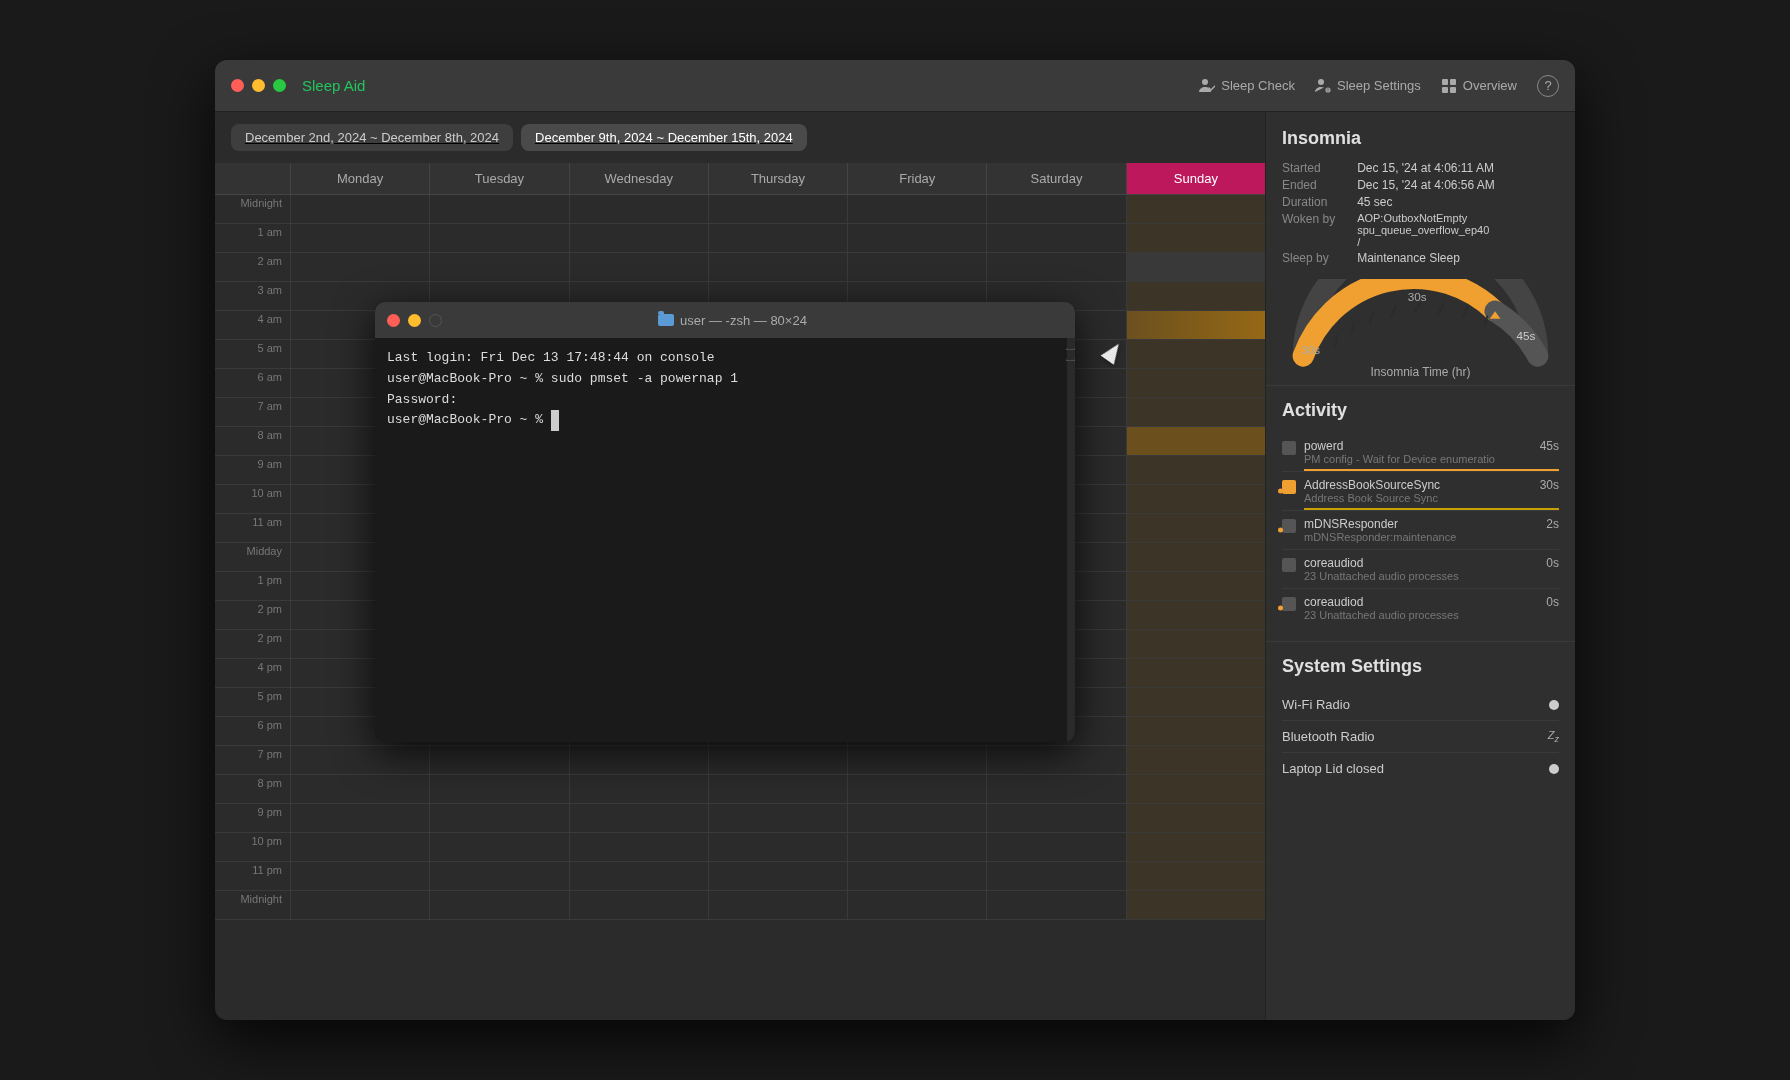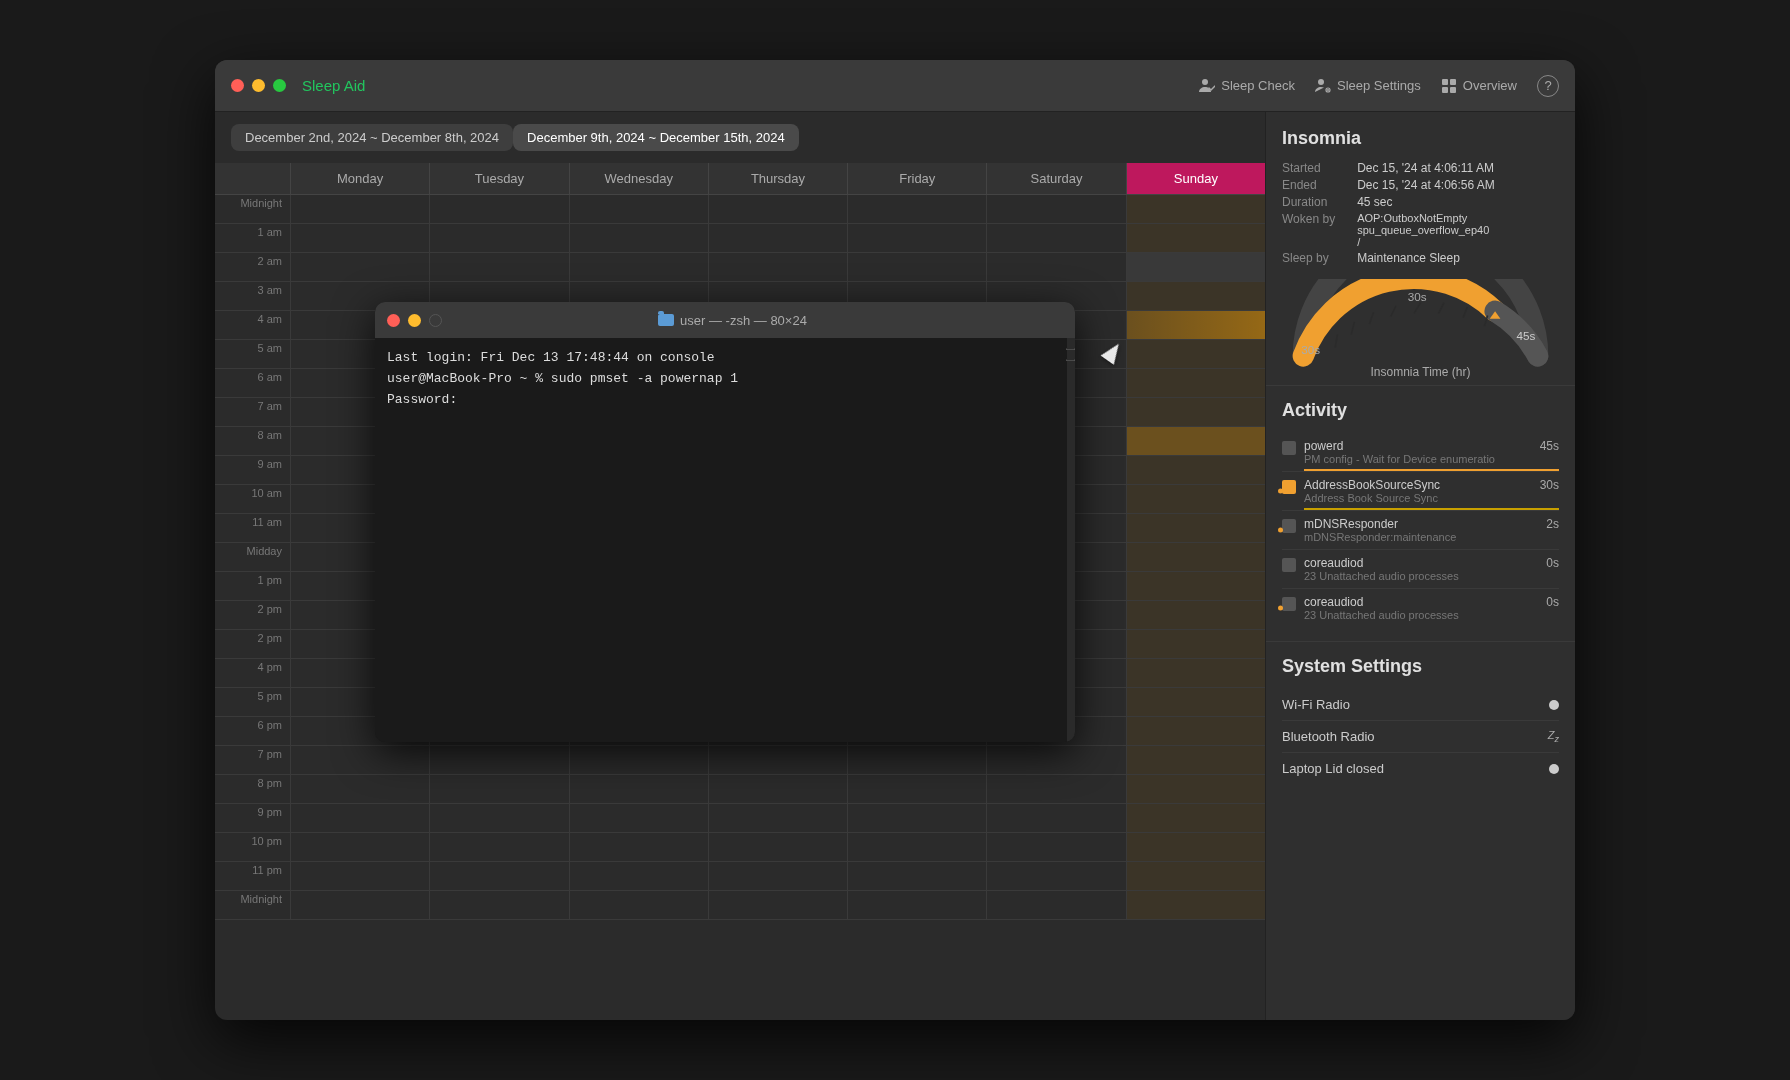--- a/index.html
+++ b/index.html
@@ -96,21 +96,23 @@
       flex-direction: column;
       overflow: hidden;
       position: relative;
     }
 
     
     .week-nav {
       display: flex;
       align-items: center;
       padding: 12px 16px;
+      gap: 8px;
       background: #2b2b2b;
+      text-decoration: underline;
     }
     .week-btn {
       background: #3e3e3e;
       border: none;
       border-radius: 8px;
       color: #ccc;
       padding: 6px 14px;
       font-size: 13px;
       cursor: pointer;
     }
@@ -727,20 +729,21 @@
           <div class="terminal-title">
             <div class="terminal-folder-icon"></div>
             <span>user — -zsh — 80×24</span>
           </div>
           <div style="width:40px"></div>
         </div>
         <div class="terminal-body">
           <div>Last login: Fri Dec 13 17:48:44 on console</div>
           <div>user@MacBook-Pro ~ % sudo pmset -a powernap 1</div>
           <div>Password:</div>
+          <div>user@MacBook-Pro ~ % <span style="background:#ccc;width:8px;display:inline-block;">&nbsp;</span></div>
         </div>
 
         <div style="position:absolute;right:0;top:36px;width:8px;height:calc(100% - 36px);background:rgba(80,80,80,0.3);display:flex;flex-direction:column;justify-content:flex-start;padding:2px;">
           <div style="font-size:9px;color:#555;text-align:center;line-height:1.2;transform:rotate(90deg);margin-top:4px;">]</div>
           <div style="font-size:9px;color:#555;text-align:center;line-height:1.2;transform:rotate(90deg);">]</div>
         </div>
       </div>
 
       <div class="cursor-overlay">
         <div class="cursor"></div>

